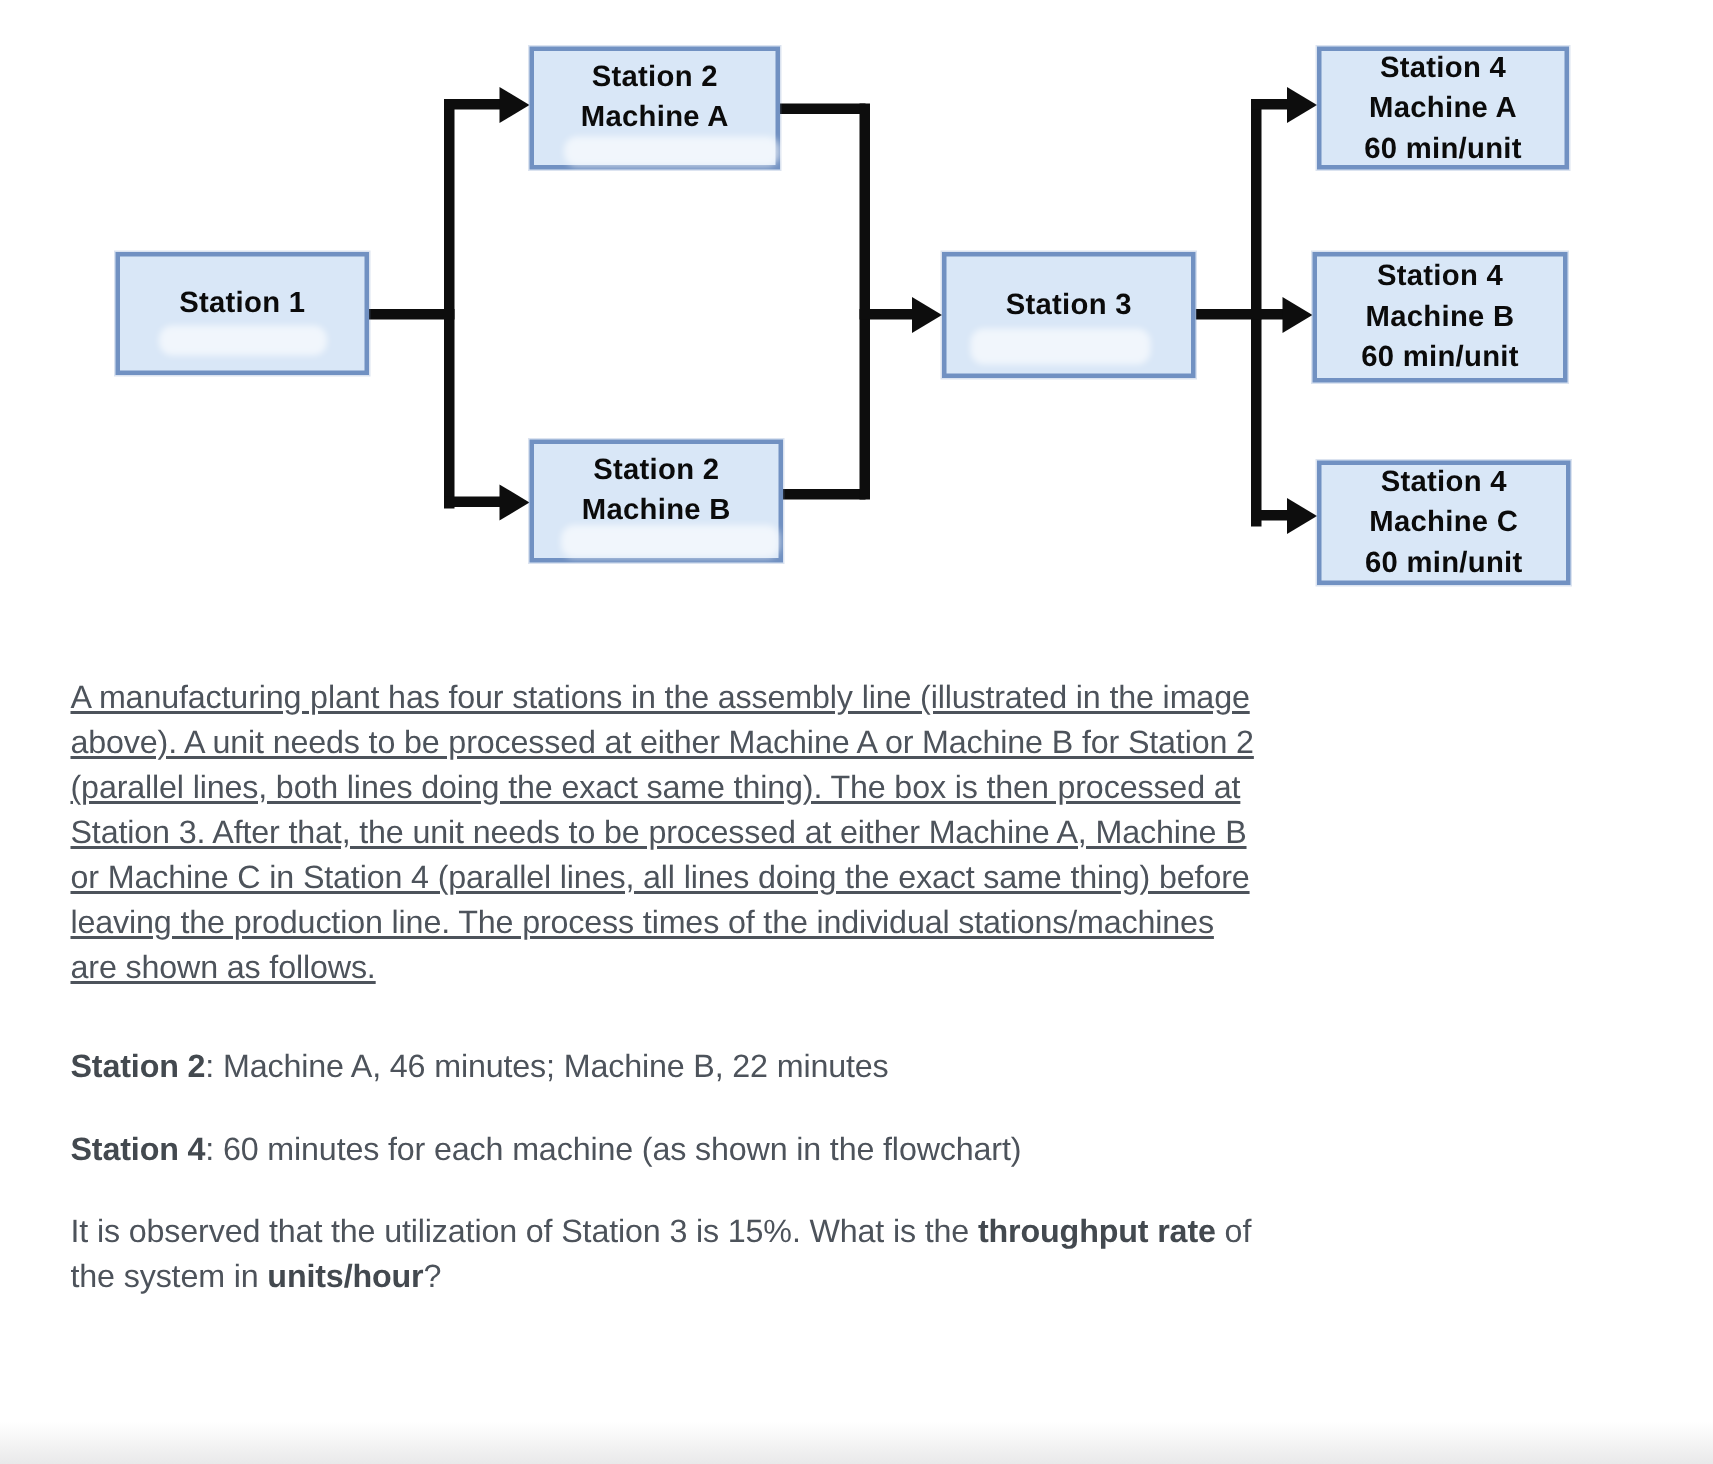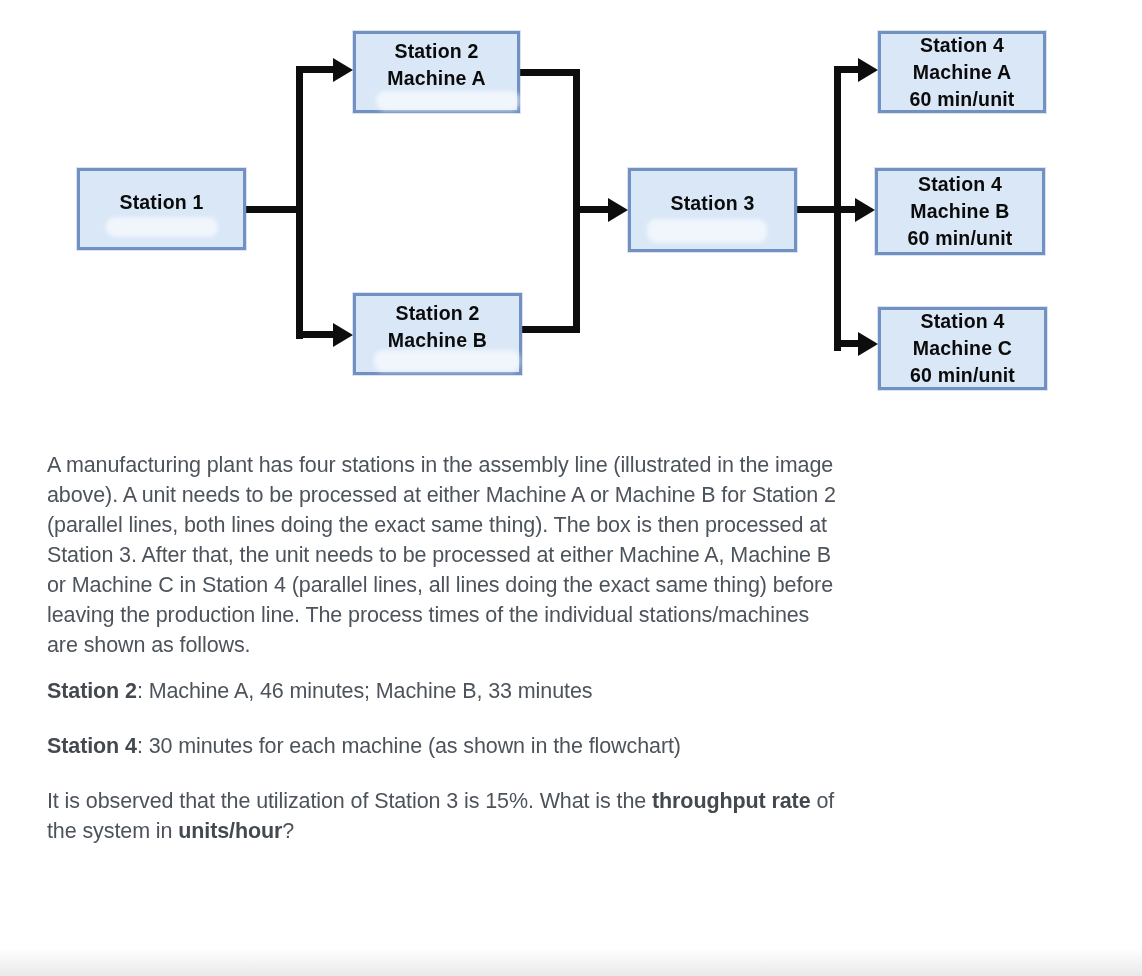--- a/index.html
+++ b/index.html
@@ -68,21 +68,21 @@
   .text-block {
     position: absolute;
     left: 47px;
     top: 450px;
     width: 990px;
     color: #4d535b;
     font-size: 21.5px;
     line-height: 30px;
     letter-spacing: -0.1px;
   }
-  .para { white-space: pre-line; margin-bottom: 16px; }
+  .para { white-space: pre-line; margin-bottom: 36px; text-decoration: underline; }
   .item { margin-bottom: 25px; }
   .item strong, .question strong { font-weight: 700; color: #43494f; }
   .question { margin-top: 16px; }
   .qline { display: block; }
 
   .bottom-fade {
     position: absolute;
     left: 0; right: 0; bottom: 0;
     height: 28px;
     background: linear-gradient(to bottom, rgba(222,222,222,0) 0%, rgba(215,215,216,0.55) 100%);
@@ -162,24 +162,24 @@
   <div class="text-block">
     <p class="para">A manufacturing plant has four stations in the assembly line (illustrated in the image
 above). A unit needs to be processed at either Machine A or Machine B for Station 2
 (parallel lines, both lines doing the exact same thing). The box is then processed at
 Station 3. After that, the unit needs to be processed at either Machine A, Machine B
 or Machine C in Station 4 (parallel lines, all lines doing the exact same thing) before
 leaving the production line. The process times of the individual stations/machines
 are shown as follows.</p>
 
 
-    <p class="item"><strong>Station 2</strong><span>: Machine A, 46 minutes; Machine B, 33 minutes</span></p>
+    <p class="item"><strong>Station 2</strong><span>: Machine A, 46 minutes; Machine B, 22 minutes</span></p>
 
 
-    <p class="item"><strong>Station 4</strong><span>: 30 minutes for each machine (as shown in the flowchart)</span></p>
+    <p class="item"><strong>Station 4</strong><span>: 60 minutes for each machine (as shown in the flowchart)</span></p>
 
     <p class="question">
       <span class="qline"><span>It is observed that the utilization of Station 3 is 15%. What is the </span><strong>throughput rate</strong><span> of</span></span>
       <span class="qline"><span>the system in </span><strong>units/hour</strong><span>?</span></span>
     </p>
   </div>
 
   <div class="bottom-fade"></div>
 </div>
 

